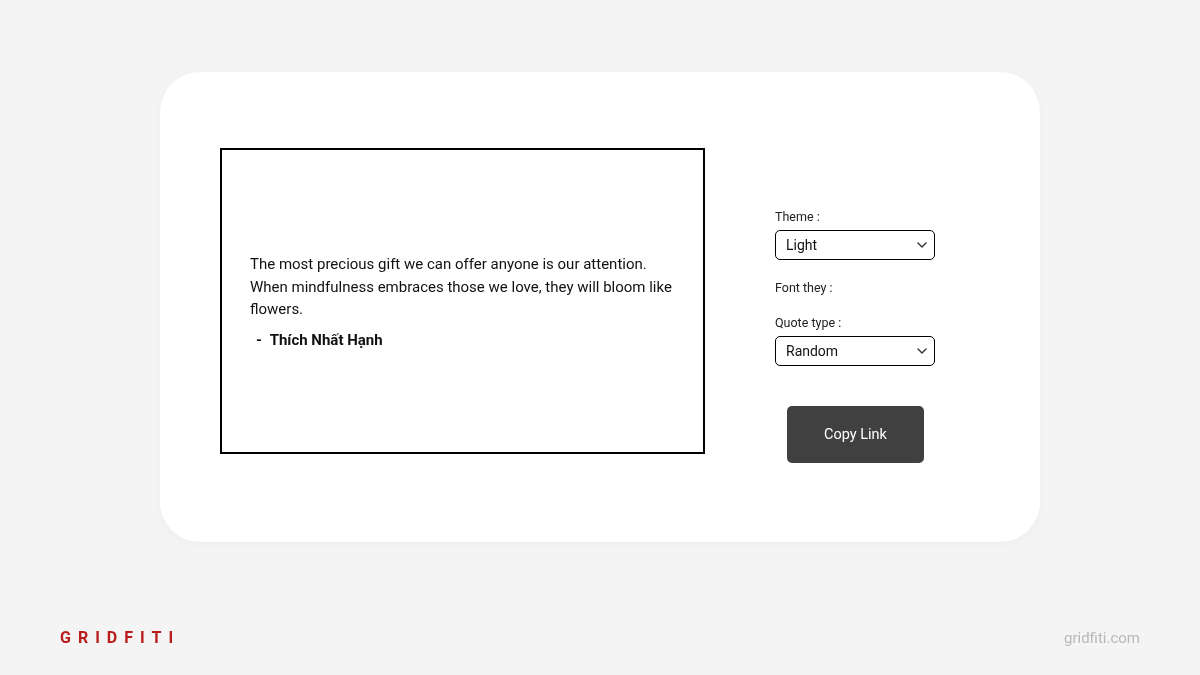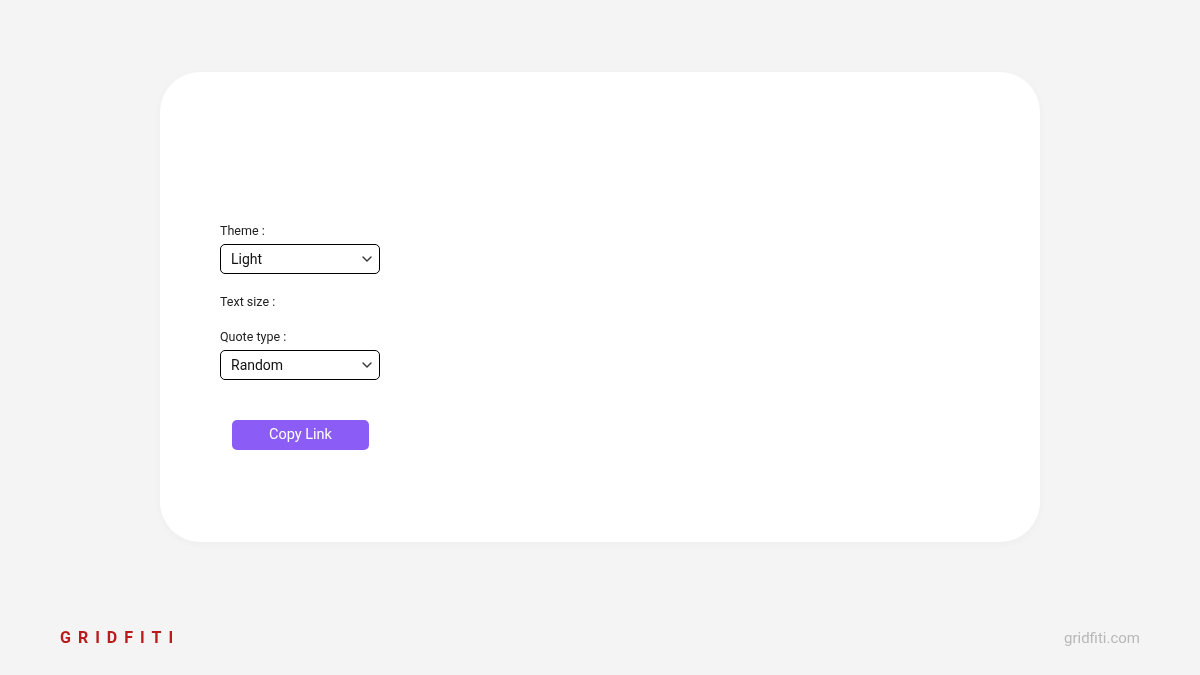--- a/index.html
+++ b/index.html
@@ -103,22 +103,22 @@
     .chevron svg {
       display: block;
     }
     .action-row {
       margin-top: 20px;
       display: flex;
     }
     .copy-button {
       margin-left: 12px;
       width: 137px;
-      height: 30px;
-      background: #8b5cf6;
+      height: 57px;
+      background: #404040;
       color: #ffffff;
       border: none;
       border-radius: 5px;
       font-size: 14.5px;
       font-weight: 400;
       cursor: pointer;
       font-family: inherit;
     }
     .brand {
       position: absolute;
@@ -137,39 +137,45 @@
       color: #b8b8b8;
       font-weight: 400;
     }
   </style>
 </head>
 <body>
 
 <div class="card">
   <div class="content-row">
 
+    <div class="preview-box">
+      <div class="quote-text">The most precious gift we can offer anyone is our attention. When mindfulness embraces those we love, they will bloom like flowers.</div>
+      <div class="quote-attribution">
+        <span class="quote-dash">- </span><span class="quote-author">Thích Nhất Hạnh</span>
+      </div>
+    </div>
 
     <div class="controls">
 
       <div class="control-group">
         <div class="control-label">Theme :</div>
         <div class="select-wrapper">
           <select class="select">
             <option>Light</option>
           </select>
           <span class="chevron">
             <svg width="10" height="6" viewBox="0 0 10 6">
                 <path d="M1 1 L5 5 L9 1" stroke="#333" stroke-width="1.4" fill="none" stroke-linecap="round" stroke-linejoin="round"></path>
               </svg>
           </span>
         </div>
       </div>
 
       <div class="control-group">
-        <div class="control-label">Text size :</div>
+        <div class="control-label">Font they :</div>
       </div>
 
       <div class="control-group">
         <div class="control-label">Quote type :</div>
         <div class="select-wrapper">
           <select class="select">
             <option>Random</option>
           </select>
           <span class="chevron">
             <svg width="10" height="6" viewBox="0 0 10 6">

